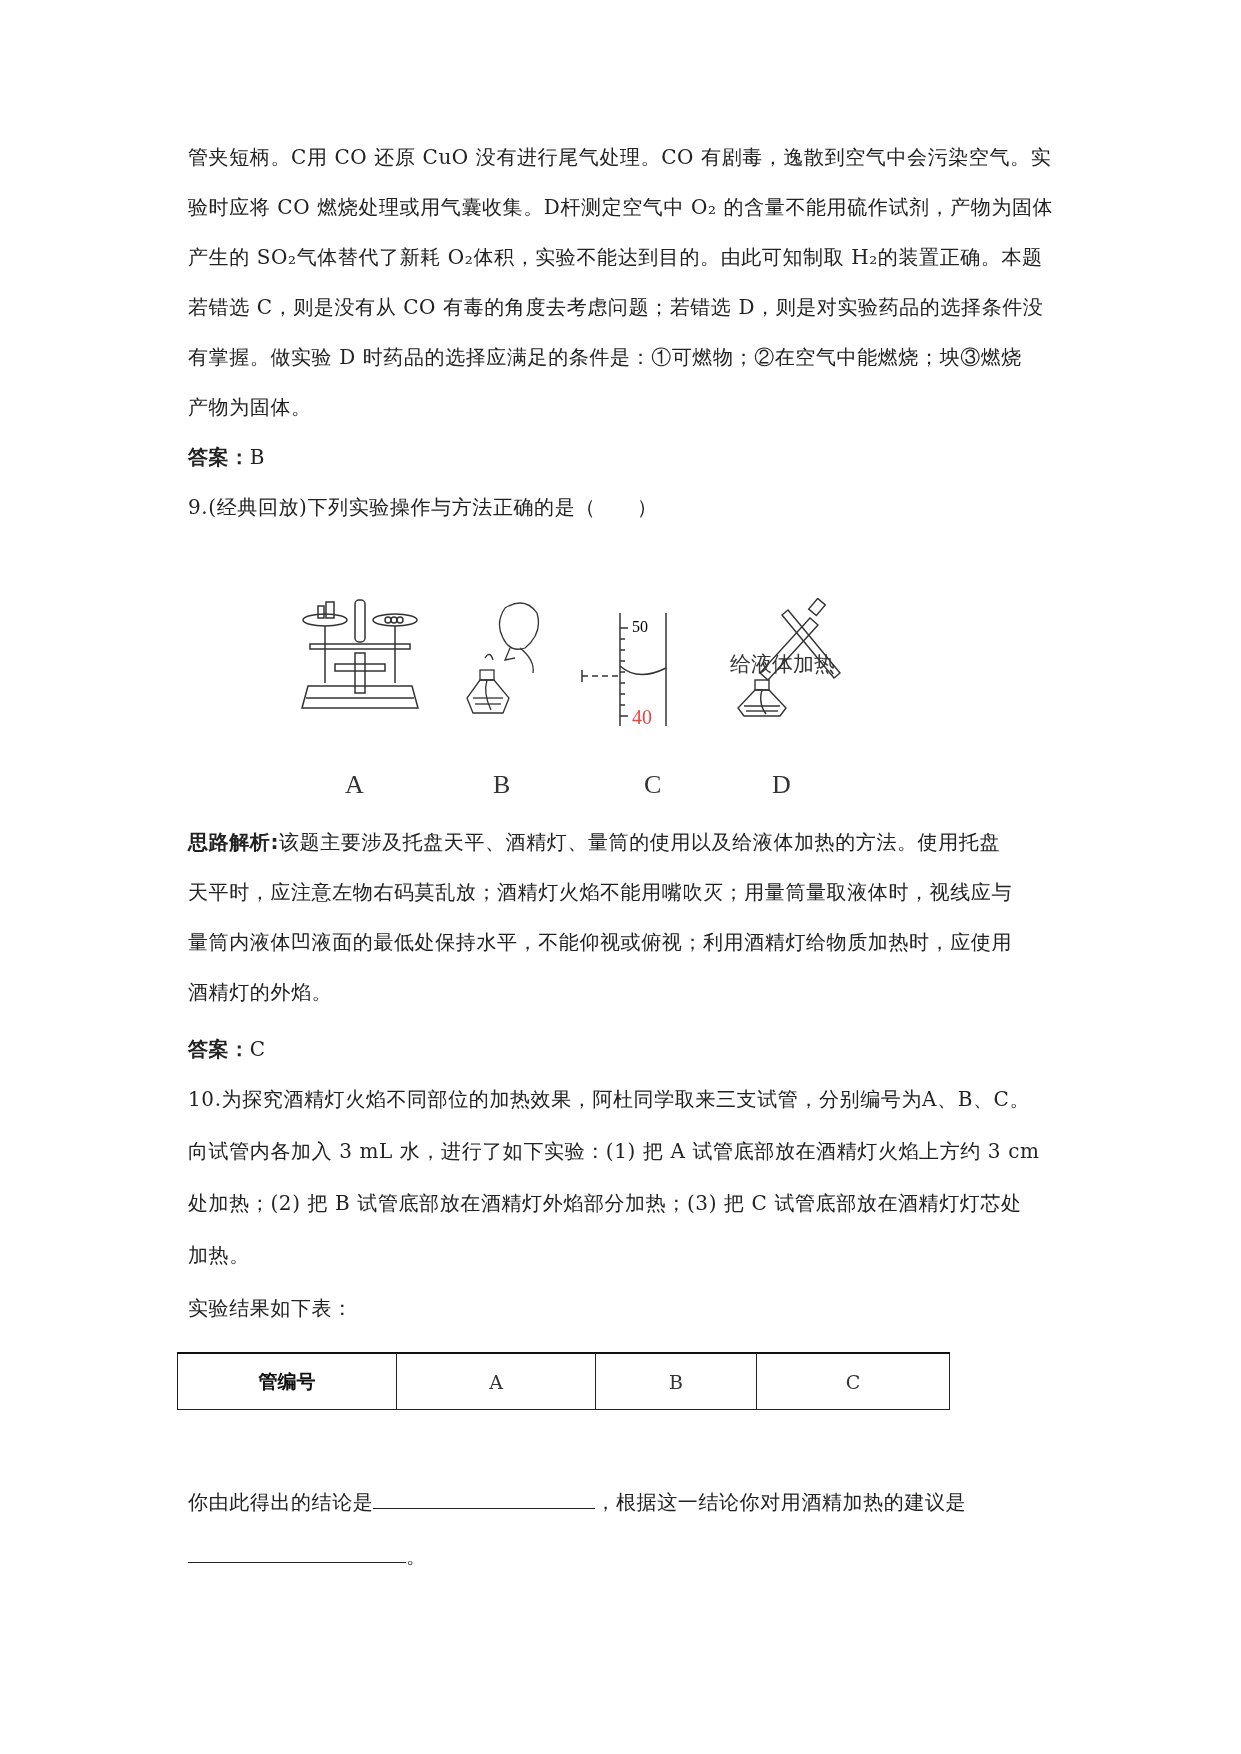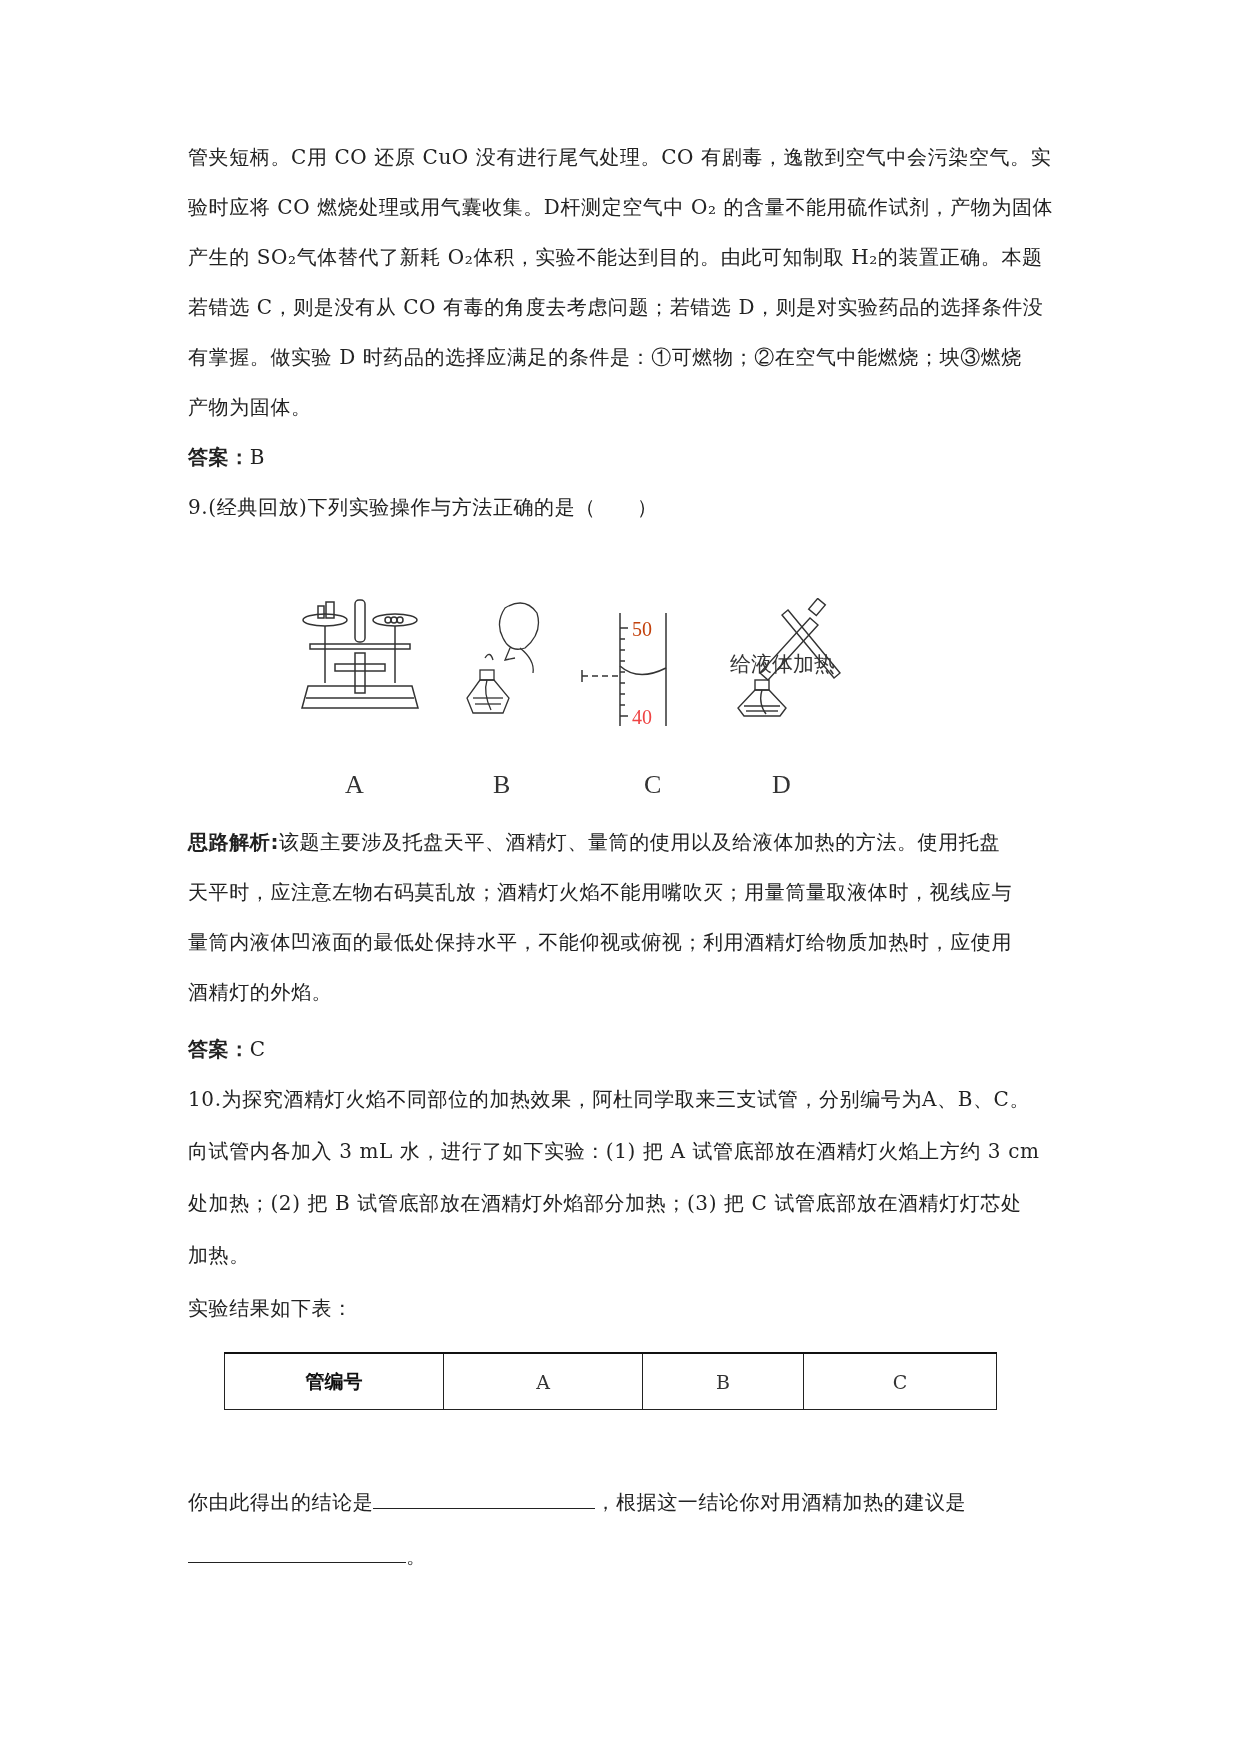--- a/index.html
+++ b/index.html
@@ -17,21 +17,21 @@
     .figure {
       position: absolute; left: 300px; top: 598px; width: 660px; height: 210px;
     }
     .fig-item { position: absolute; top: 0; }
     .fig-label {
       position: absolute; top: 172px; font-family: "Liberation Serif", serif;
       font-size: 26px; color: #333;
     }
     table.results {
       position: absolute; left: 177px; top: 1352px;
-      border-collapse: collapse; font-size: 19px; margin-left: 47px;
+      border-collapse: collapse; font-size: 19px;
     }
     table.results td {
       border: 1px solid #222; height: 53px; text-align: center;
       font-family: "DejaVu Serif", "Liberation Serif", serif; color: #333;
     }
     table.results tr:first-child td { border-top: 2px solid #111; }
     table.results td.hdr {
       font-family: "DejaVu Sans", "Liberation Sans", sans-serif; font-weight: bold; color: #111;
     }
     .blank {
@@ -112,21 +112,21 @@
         <line x1="40" y1="74" x2="45" y2="74"></line>
           <line x1="40" y1="85" x2="45" y2="85"></line>
         <line x1="40" y1="96" x2="45" y2="96"></line>
           <line x1="40" y1="107" x2="45" y2="107"></line>
         <line x1="40" y1="118" x2="48" y2="118"></line>
         <path d="M40 68 Q58 84 86 70"></path>
         <line x1="2" y1="78" x2="40" y2="78" stroke-dasharray="6,4"></line>
         <line x1="2" y1="72" x2="2" y2="84"></line>
       </g>
     </svg>
-    <span style="position:absolute;left:52px;top:20px;font-family:'Liberation Serif',serif;font-size:20px;color:#c2410c">50</span>
+    <span style="position:absolute;left:52px;top:20px;font-family:'Liberation Serif',serif;font-size:16px;color:#000000">50</span>
     <span style="position:absolute;left:52px;top:108px;font-family:'Liberation Serif',serif;font-size:20px;color:#ef4444">40</span>
     <div class="fig-label" style="left:64px">C</div>
   </div>
 
   <div class="fig-item" style="left:430px">
     <svg width="130" height="120" viewBox="0 0 130 120">
       <g fill="none" stroke="#333" stroke-width="1.4">
         <path d="M30 75 L80 20 L88 27 L38 82 Z"></path>
         <path d="M58 12 L110 75 L104 80 L52 17 Z"></path>
         <rect x="82" y="2" width="10" height="14" transform="rotate(40 87 9)"></rect>

